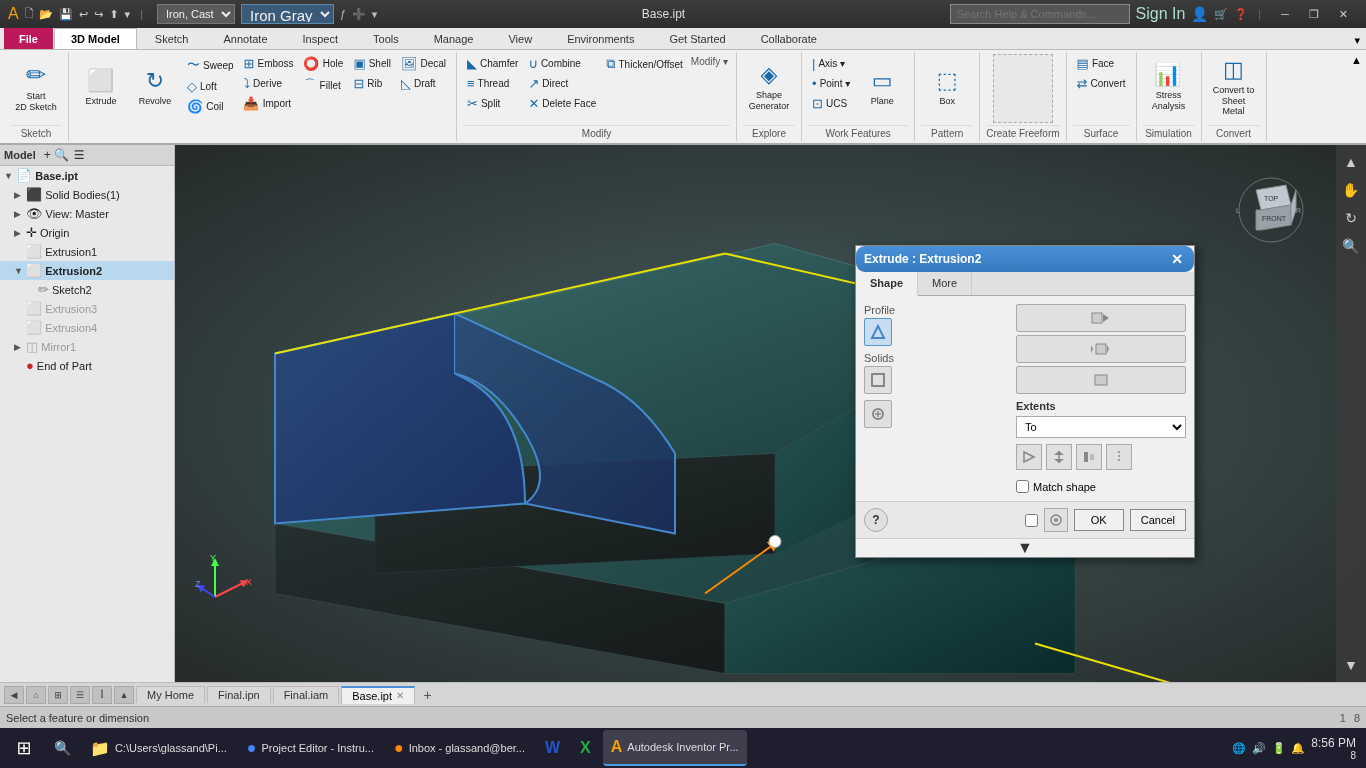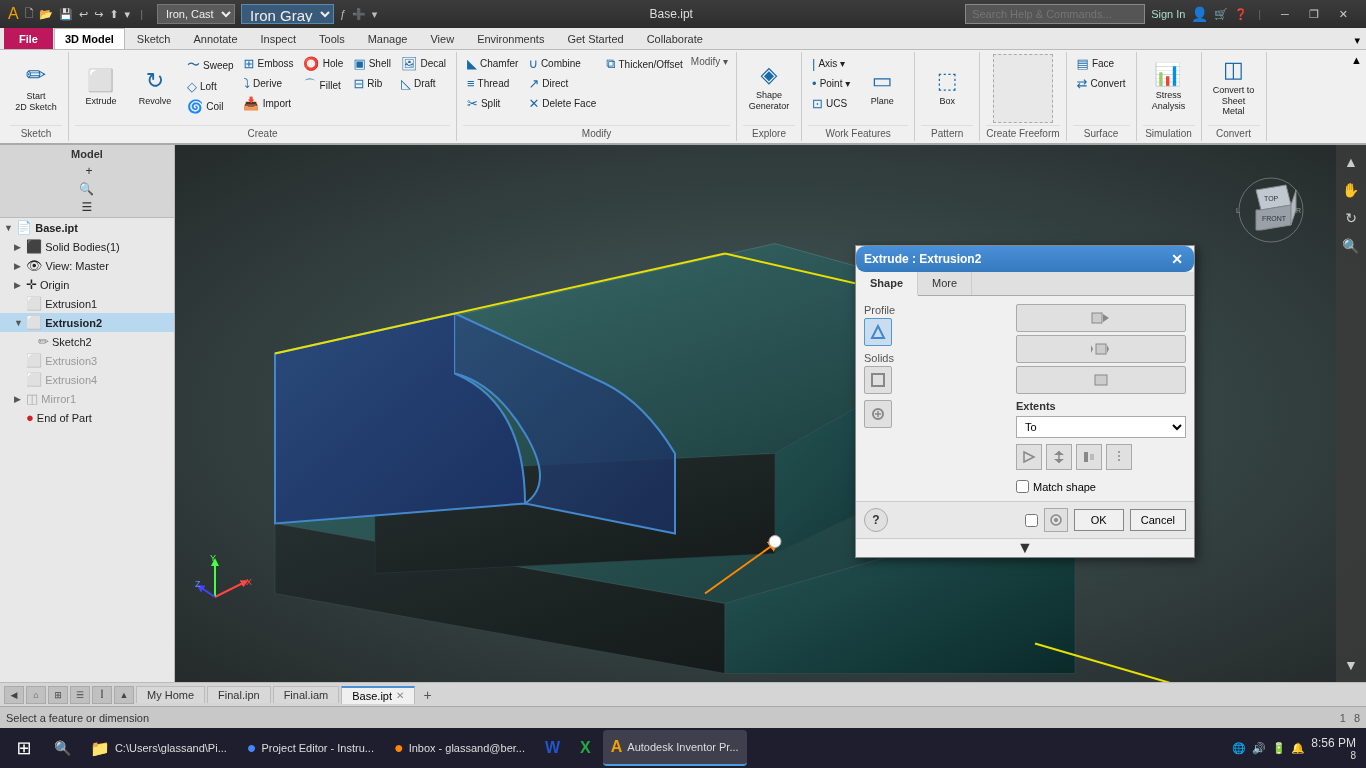--- a/index.html
+++ b/index.html
@@ -55,21 +55,21 @@
     #ribbon-tabs {
       height: 22px;
       background: #e8e8e8;
       display: flex;
       align-items: flex-end;
       padding-left: 4px;
       border-bottom: 1px solid #bbb;
       flex-shrink: 0;
     }
     .ribbon-tab {
-      padding: 4px 10px;
+      padding: 4px 16px;
       cursor: pointer;
       font-size: 11px;
       color: #333;
       border: 1px solid transparent;
       border-bottom: none;
       margin-right: 1px;
     }
     .ribbon-tab.active {
       background: #fff;
       border-color: #bbb;
@@ -159,21 +159,20 @@
       flex-direction: column;
       flex-shrink: 0;
     }
     #model-tree-header {
       display: flex;
       align-items: center;
       background: #d5d5d5;
       border-bottom: 1px solid #bbb;
       padding: 3px 4px;
       gap: 4px;
-      flex-direction: column;
     }
     #model-tree-header span { cursor: pointer; color: #333; font-size: 12px; }
     .tree-item {
       display: flex;
       align-items: center;
       padding: 2px 4px;
       cursor: pointer;
       font-size: 11px;
       color: #222;
       user-select: none;
@@ -530,21 +529,21 @@
     <option>Iron, Cast</option>
   </select>
   <select class="appearance-select">
     <option>Iron Gray</option>
   </select>
   <span style="color:#bbb;">ƒ</span>
   <span style="color:#bbb;">➕</span>
   <span style="color:#bbb;">▾</span>
   <span class="file-title">Base.ipt</span>
   <input type="text" class="search-box" placeholder="Search Help &amp; Commands..." style="">
-  <span style="color:#adc; font-size:11px;">Sign In</span>
+  <span style="color:#adc; font-size:16px;">Sign In</span>
   <span style="font-size:14px;">👤</span>
   <span>🛒</span>
   <span>❓</span>
   <span style="color:#666; margin:0 4px;">|</span>
   <div class="win-controls">
     <span>─</span>
     <span>❐</span>
     <span class="close">✕</span>
   </div>
 </div>
@@ -604,21 +603,20 @@
       </div>
       <div class="ribbon-col">
         <div class="ribbon-btn-small"><span class="icon-sm">▣</span>Shell</div>
         <div class="ribbon-btn-small"><span class="icon-sm">⊟</span>Rib</div>
       </div>
       <div class="ribbon-col">
         <div class="ribbon-btn-small"><span class="icon-sm">🖼</span>Decal</div>
         <div class="ribbon-btn-small"><span class="icon-sm">◺</span>Draft</div>
       </div>
     </div>
-    <div class="ribbon-group-label">Create</div>
   </div>
 
   <div class="ribbon-group" style="min-width:160px;">
     <div class="ribbon-group-content">
       <div class="ribbon-col">
         <div class="ribbon-btn-small"><span class="icon-sm">◣</span>Chamfer</div>
         <div class="ribbon-btn-small"><span class="icon-sm">≡</span>Thread</div>
         <div class="ribbon-btn-small"><span class="icon-sm">✂</span>Split</div>
       </div>
       <div class="ribbon-col">

